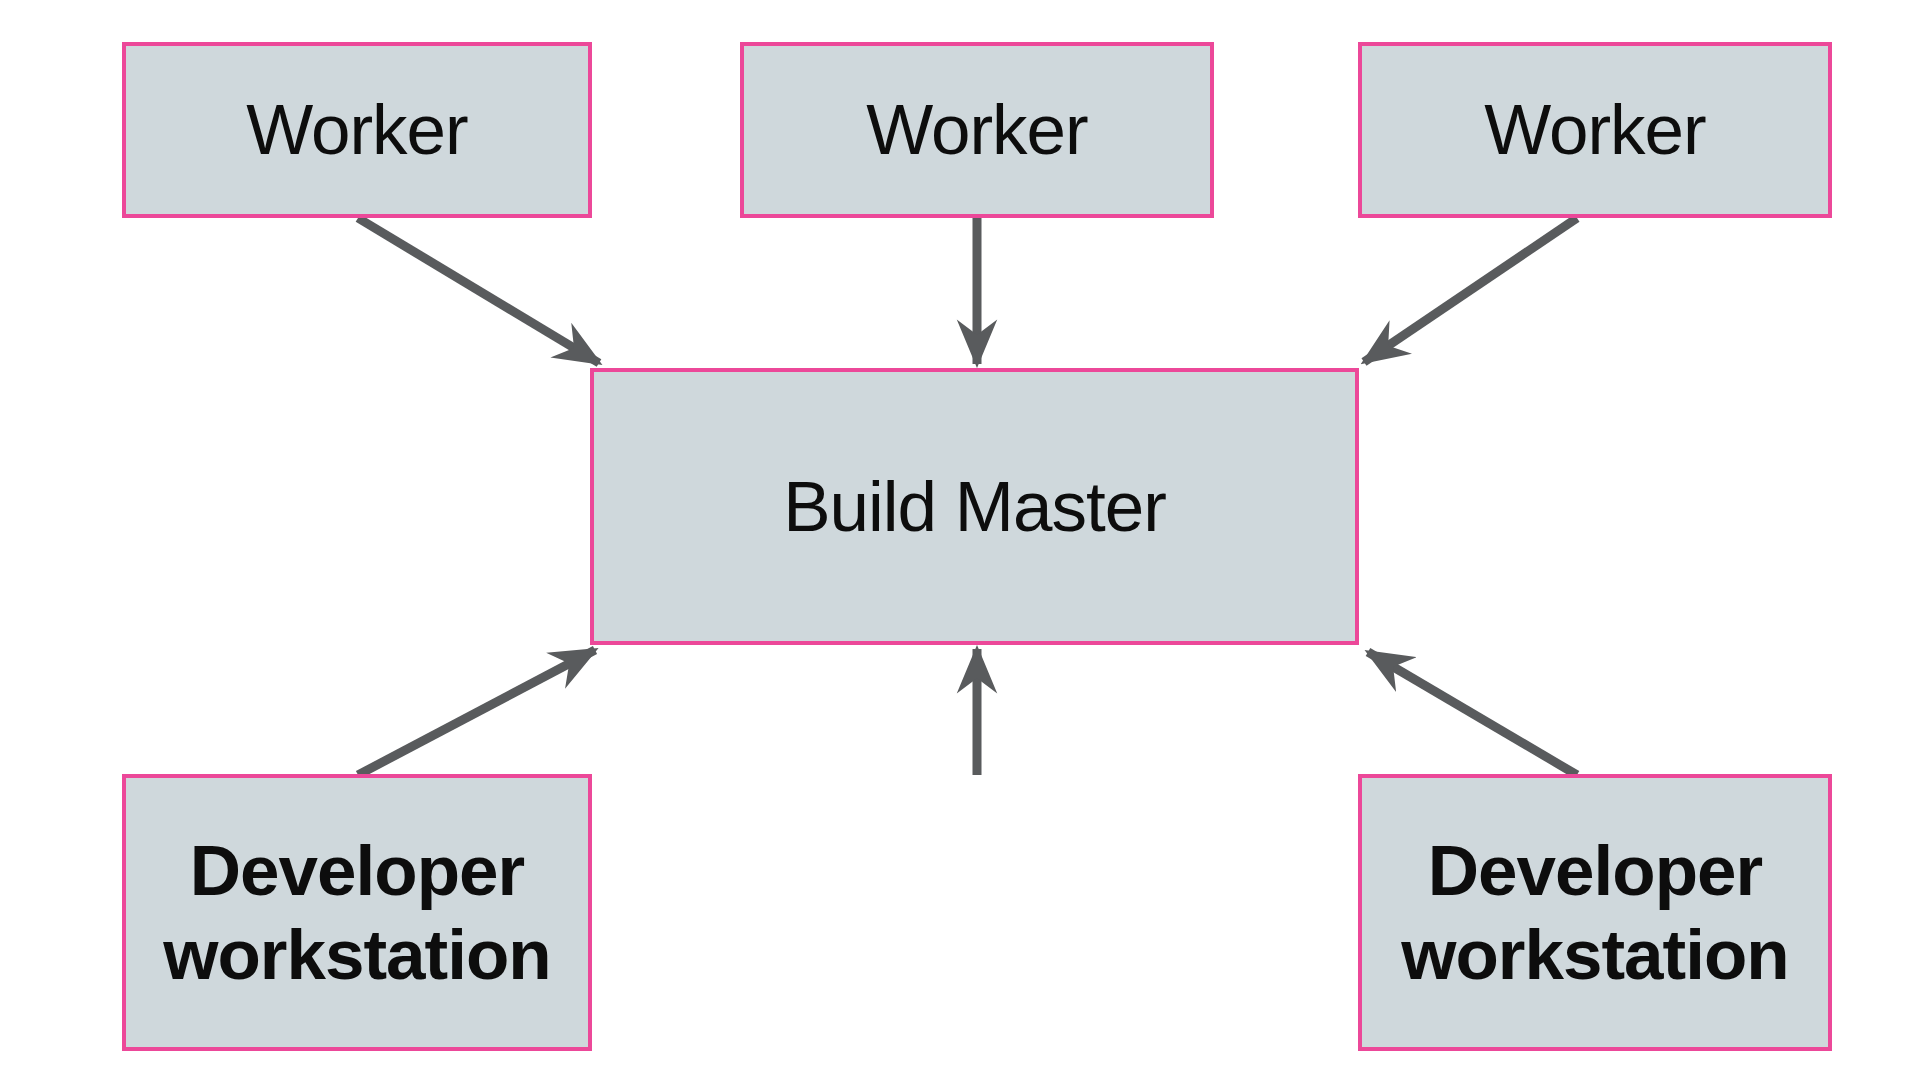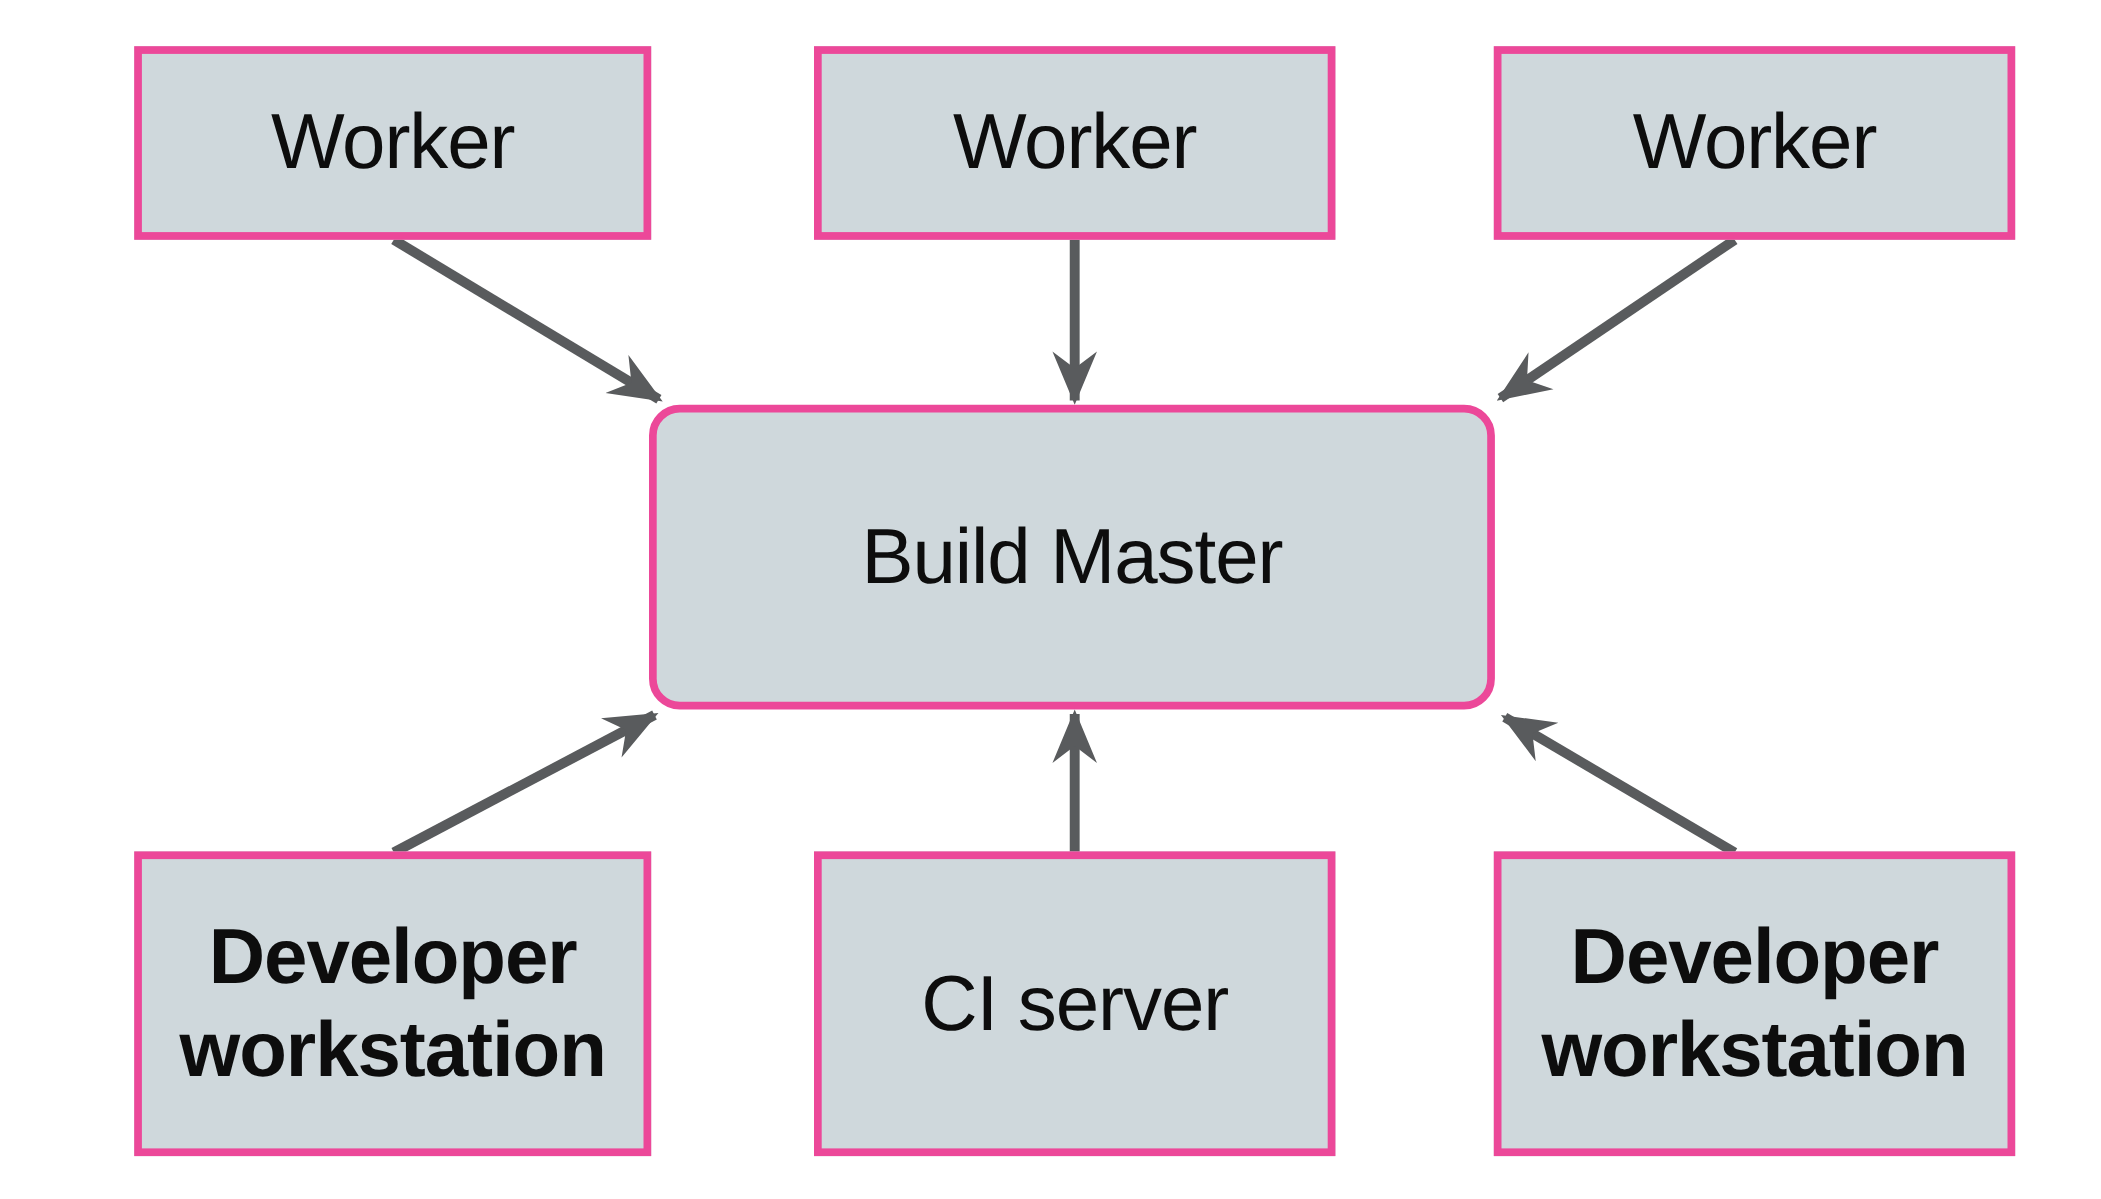--- a/index.html
+++ b/index.html
@@ -20,38 +20,38 @@
     left: 0;
     top: 0;
     width: 1910px;
     height: 1090px;
     pointer-events: none;
   }
   .node {
     position: absolute;
     box-sizing: border-box;
     background: #cfd8dc;
-    border: 7px solid #ec4899;
+    border: 4px solid #ec4899;
     display: flex;
     align-items: center;
     justify-content: center;
     text-align: center;
   }
   .node-label {
     color: #0d0d0d;
     font-size: 71px;
     line-height: 1.18;
     letter-spacing: -1px;
   }
   
   .n-worker-1 { left: 122px;  top: 42px;  width: 470px; height: 176px; }
   .n-worker-2 { left: 740px;  top: 42px;  width: 474px; height: 176px; }
   .n-worker-3 { left: 1358px; top: 42px;  width: 474px; height: 176px; }
   
-  .n-build-master { left: 590px; top: 368px; width: 769px; height: 277px; border-radius: 28px; }
+  .n-build-master { left: 590px; top: 368px; width: 769px; height: 277px; }
   
   .n-dev-left  { left: 122px;  top: 774px; width: 470px; height: 277px; }
   .n-ci-server { left: 740px;  top: 774px; width: 474px; height: 277px; }
   .n-dev-right { left: 1358px; top: 774px; width: 474px; height: 277px; }
   .n-dev-left .node-label, .n-dev-right .node-label { max-width: 440px; font-weight: bold; }
 </style>
 </head>
 <body>
 
 <div class="canvas">
@@ -85,21 +85,18 @@
   </div>
 
   <div class="node n-build-master">
     <span class="node-label">Build Master</span>
   </div>
 
   <div class="node n-dev-left">
     <span class="node-label">Developer workstation</span>
   </div>
 
-  <div class="node n-ci-server">
-    <span class="node-label">CI server</span>
-  </div>
 
   <div class="node n-dev-right">
     <span class="node-label">Developer workstation</span>
   </div>
 
 </div>
 
 </body></html>

